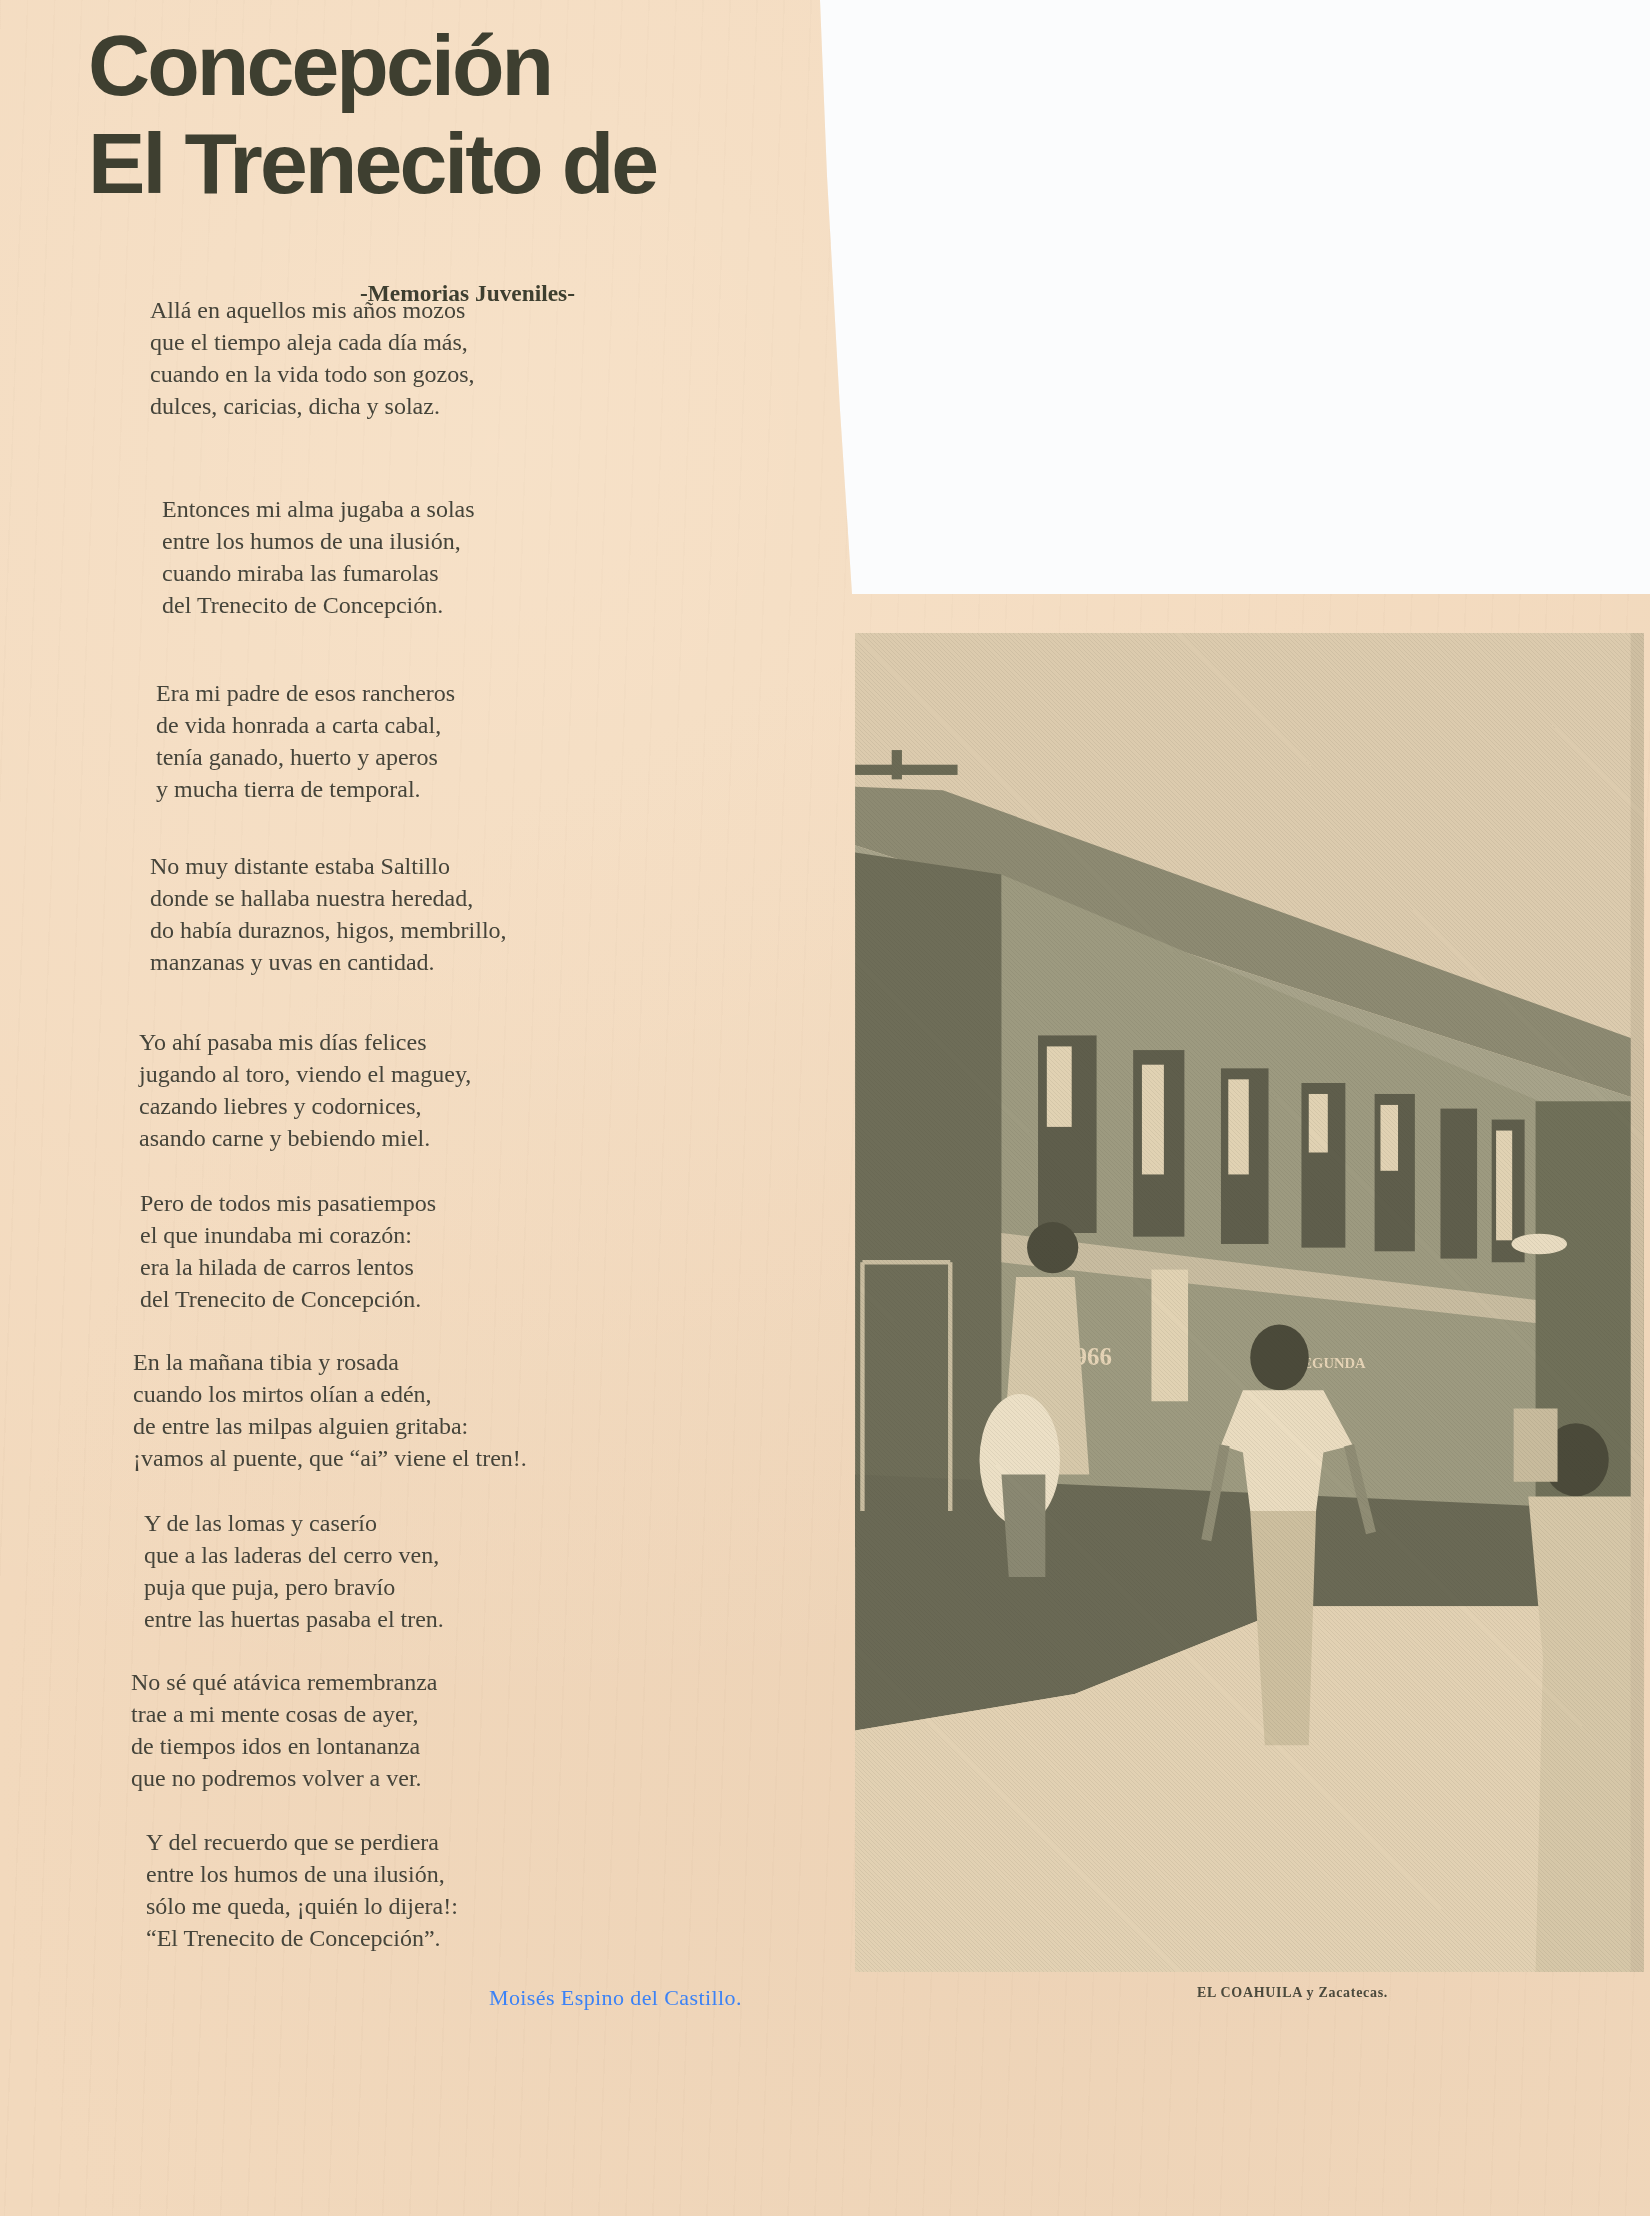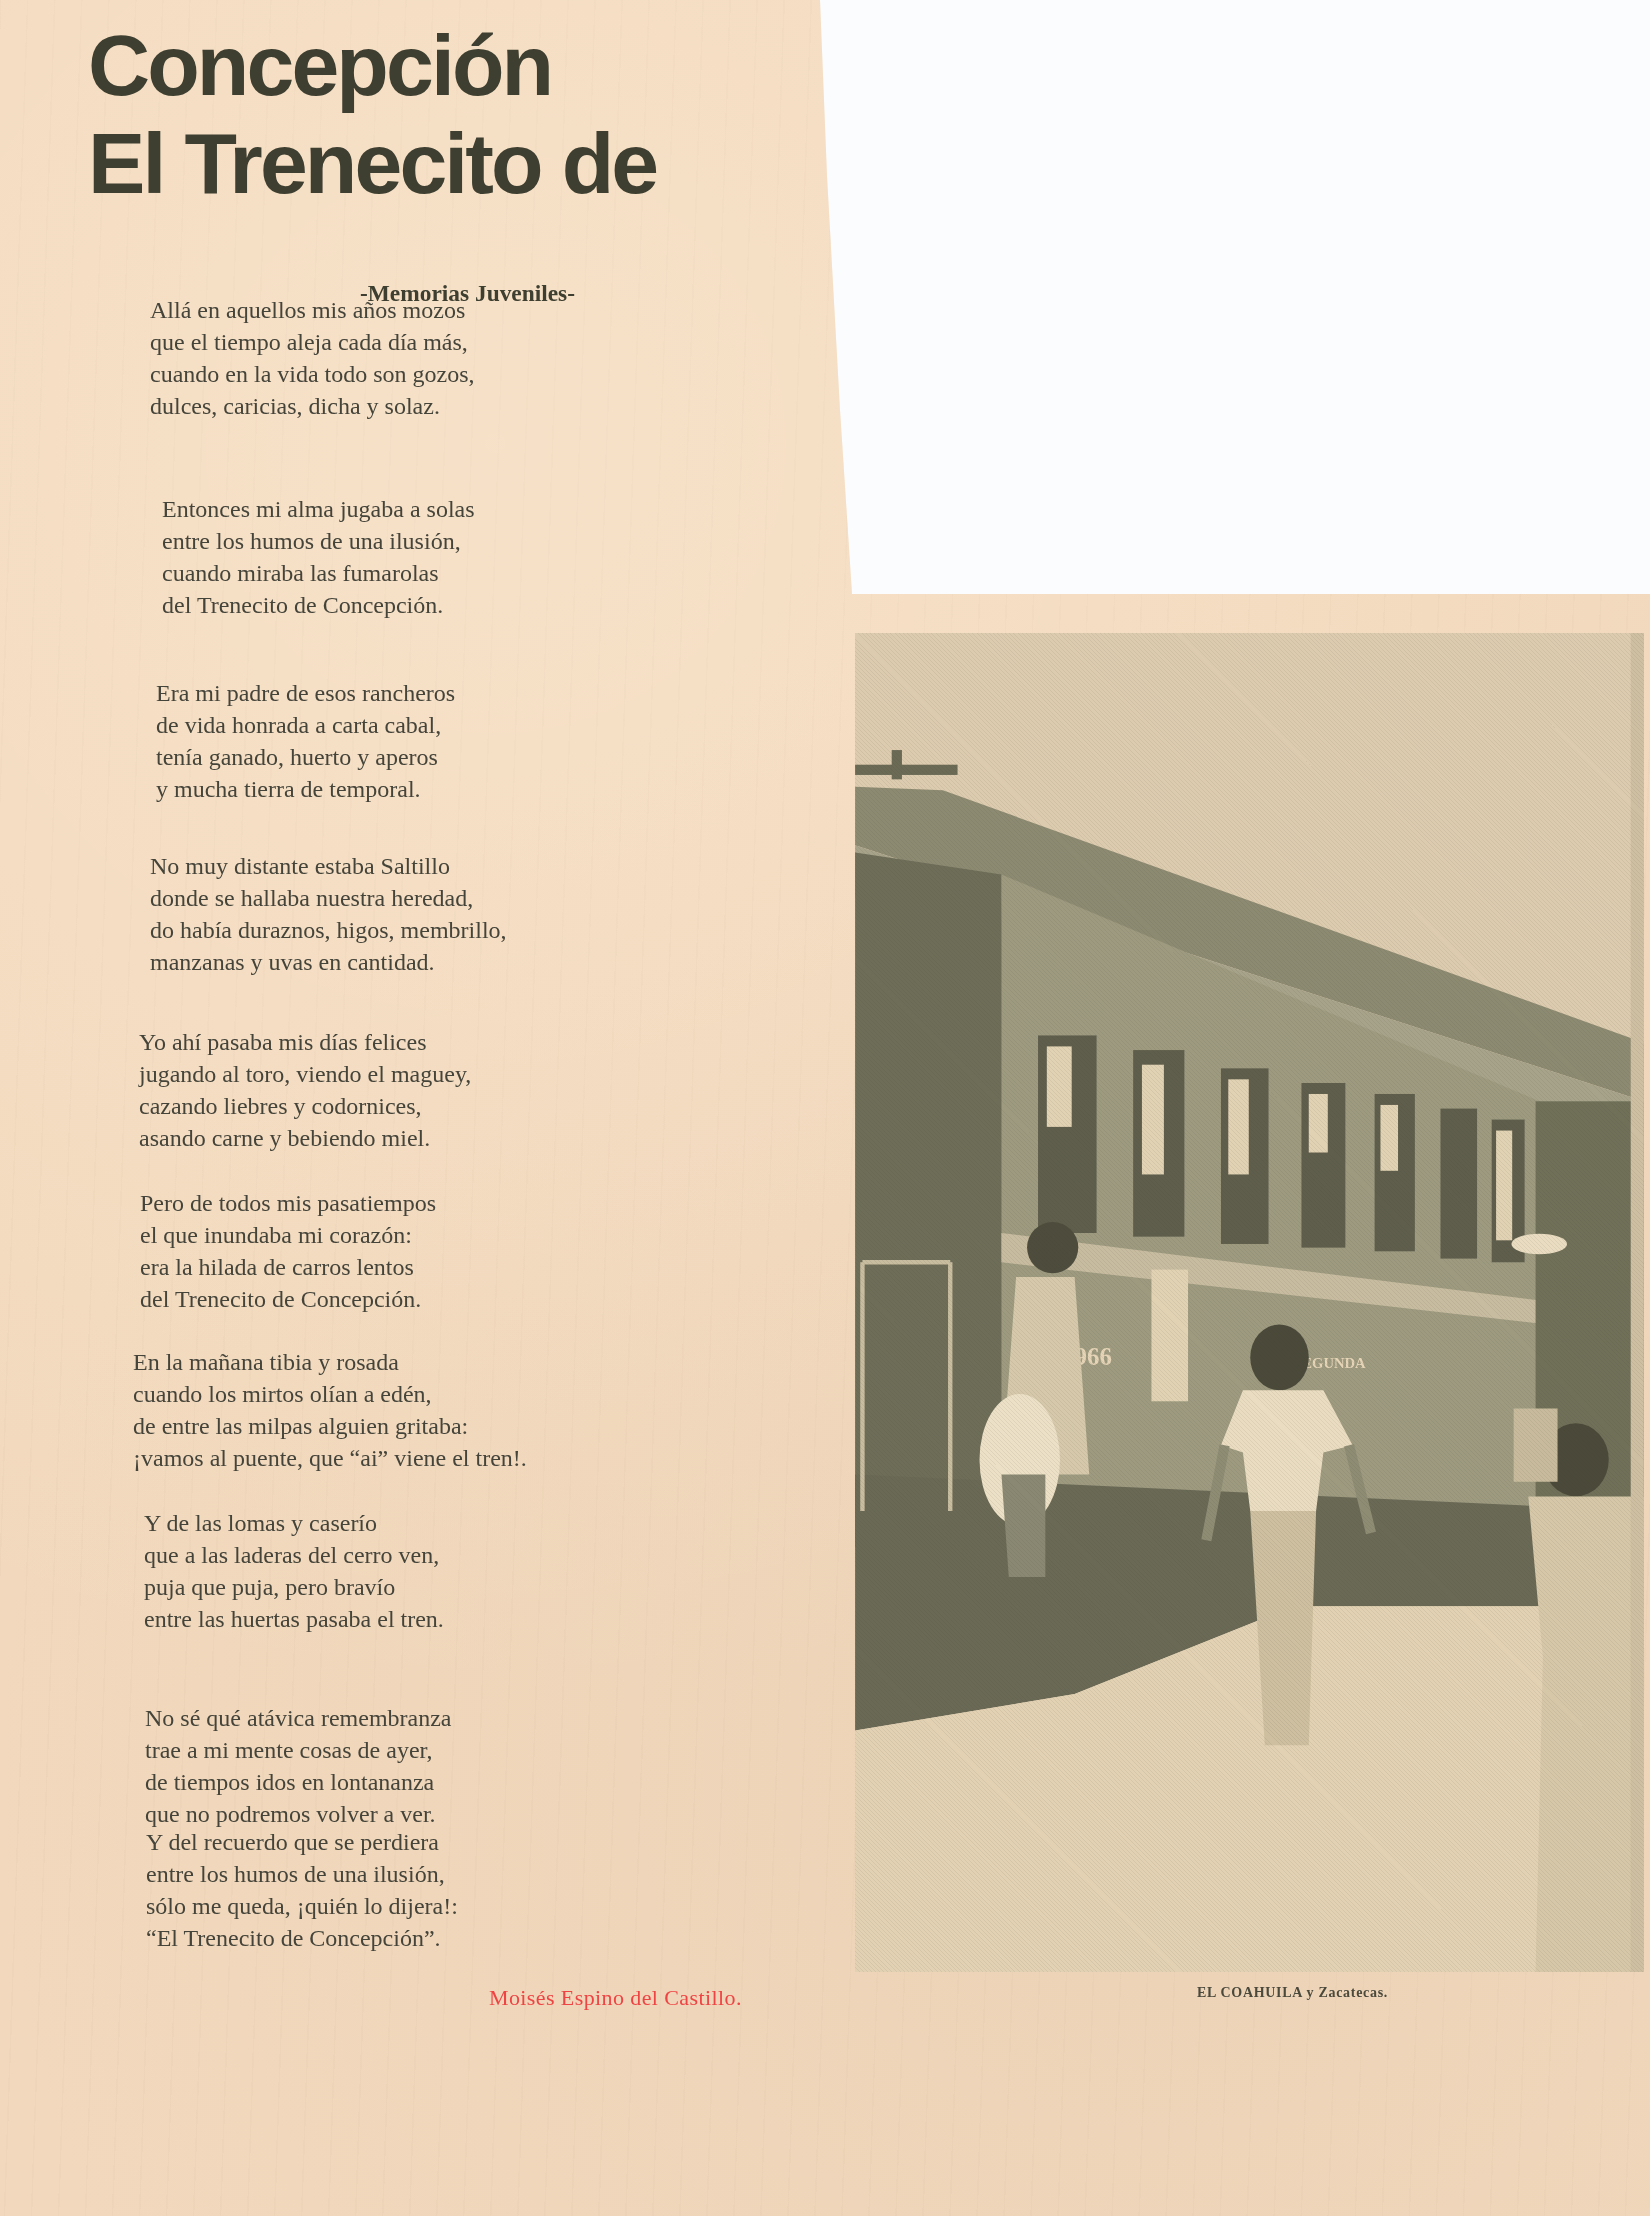--- a/index.html
+++ b/index.html
@@ -54,21 +54,21 @@
       font-size: 24px;
       line-height: 32px;
       color: #45443a;
       white-space: nowrap;
     }
     .stanza .line { display: block; }
     .byline {
       position: absolute;
       left: 489px; top: 1985px;
       font-size: 22px;
-      color: #ef4444;
+      color: #3b82f6;
       letter-spacing: 0.4px;
     }
     .credit {
       position: absolute;
       left: 1197px; top: 1985px;
       font-size: 14px;
       font-weight: 700;
       color: #4a493c;
       letter-spacing: 0.7px;
     }
@@ -149,21 +149,21 @@
   <span class="line">¡vamos al puente, que “ai” viene el tren!.</span>
 </div>
 
 <div class="stanza" style="left:144px; top:1507px;">
   <span class="line">Y de las lomas y caserío</span>
   <span class="line">que a las laderas del cerro ven,</span>
   <span class="line">puja que puja, pero bravío</span>
   <span class="line">entre las huertas pasaba el tren.</span>
 </div>
 
-<div class="stanza" style="left:145px; top:1666px;margin-top:36px;">
+<div class="stanza" style="left:131px; top:1666px;">
   <span class="line">No sé qué atávica remembranza</span>
   <span class="line">trae a mi mente cosas de ayer,</span>
   <span class="line">de tiempos idos en lontananza</span>
   <span class="line">que no podremos volver a ver.</span>
 </div>
 
 <div class="stanza" style="left:146px; top:1826px;">
   <span class="line">Y del recuerdo que se perdiera</span>
   <span class="line">entre los humos de una ilusión,</span>
   <span class="line">sólo me queda, ¡quién lo dijera!:</span>

